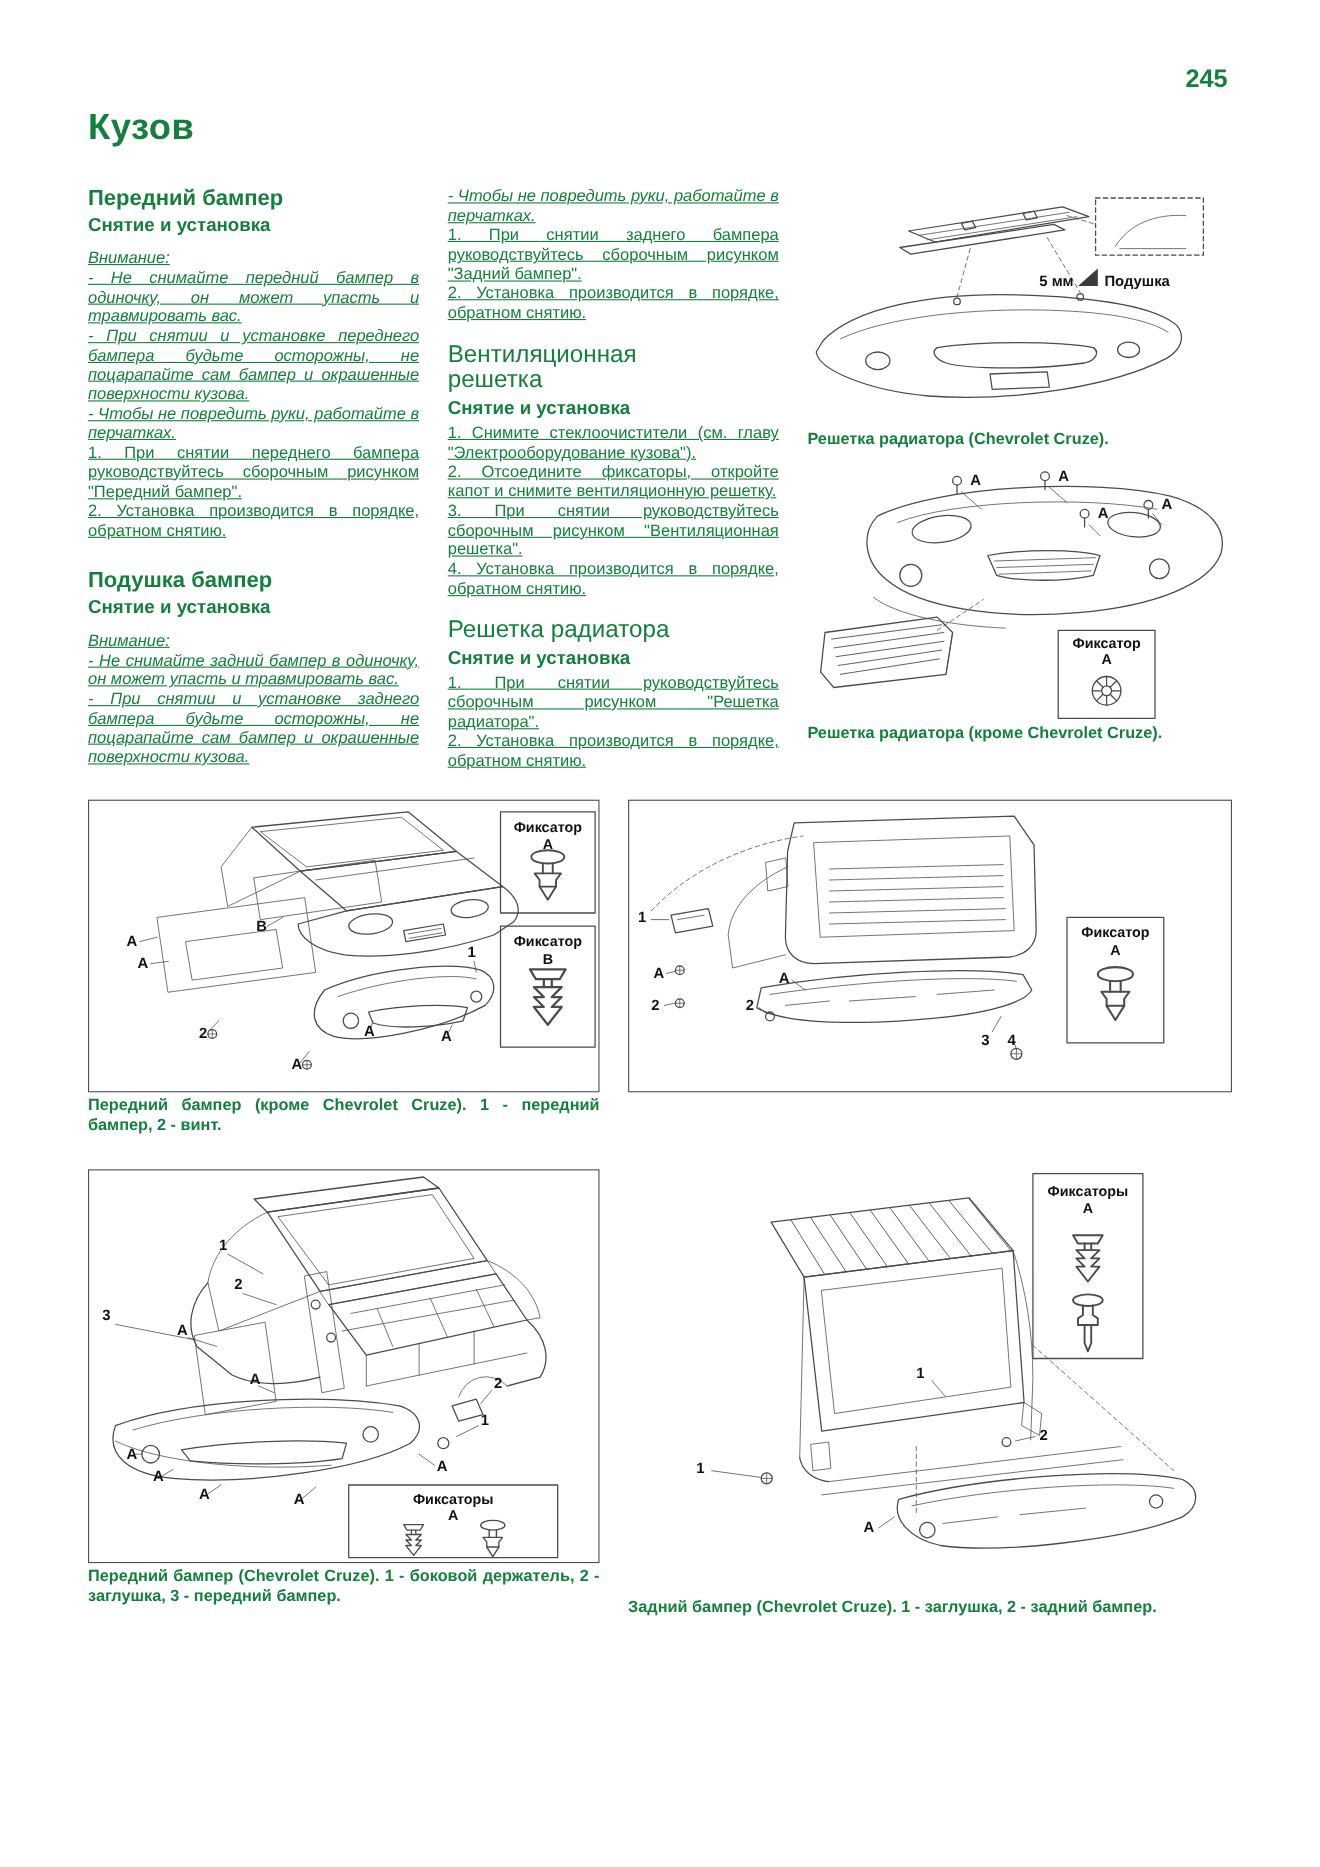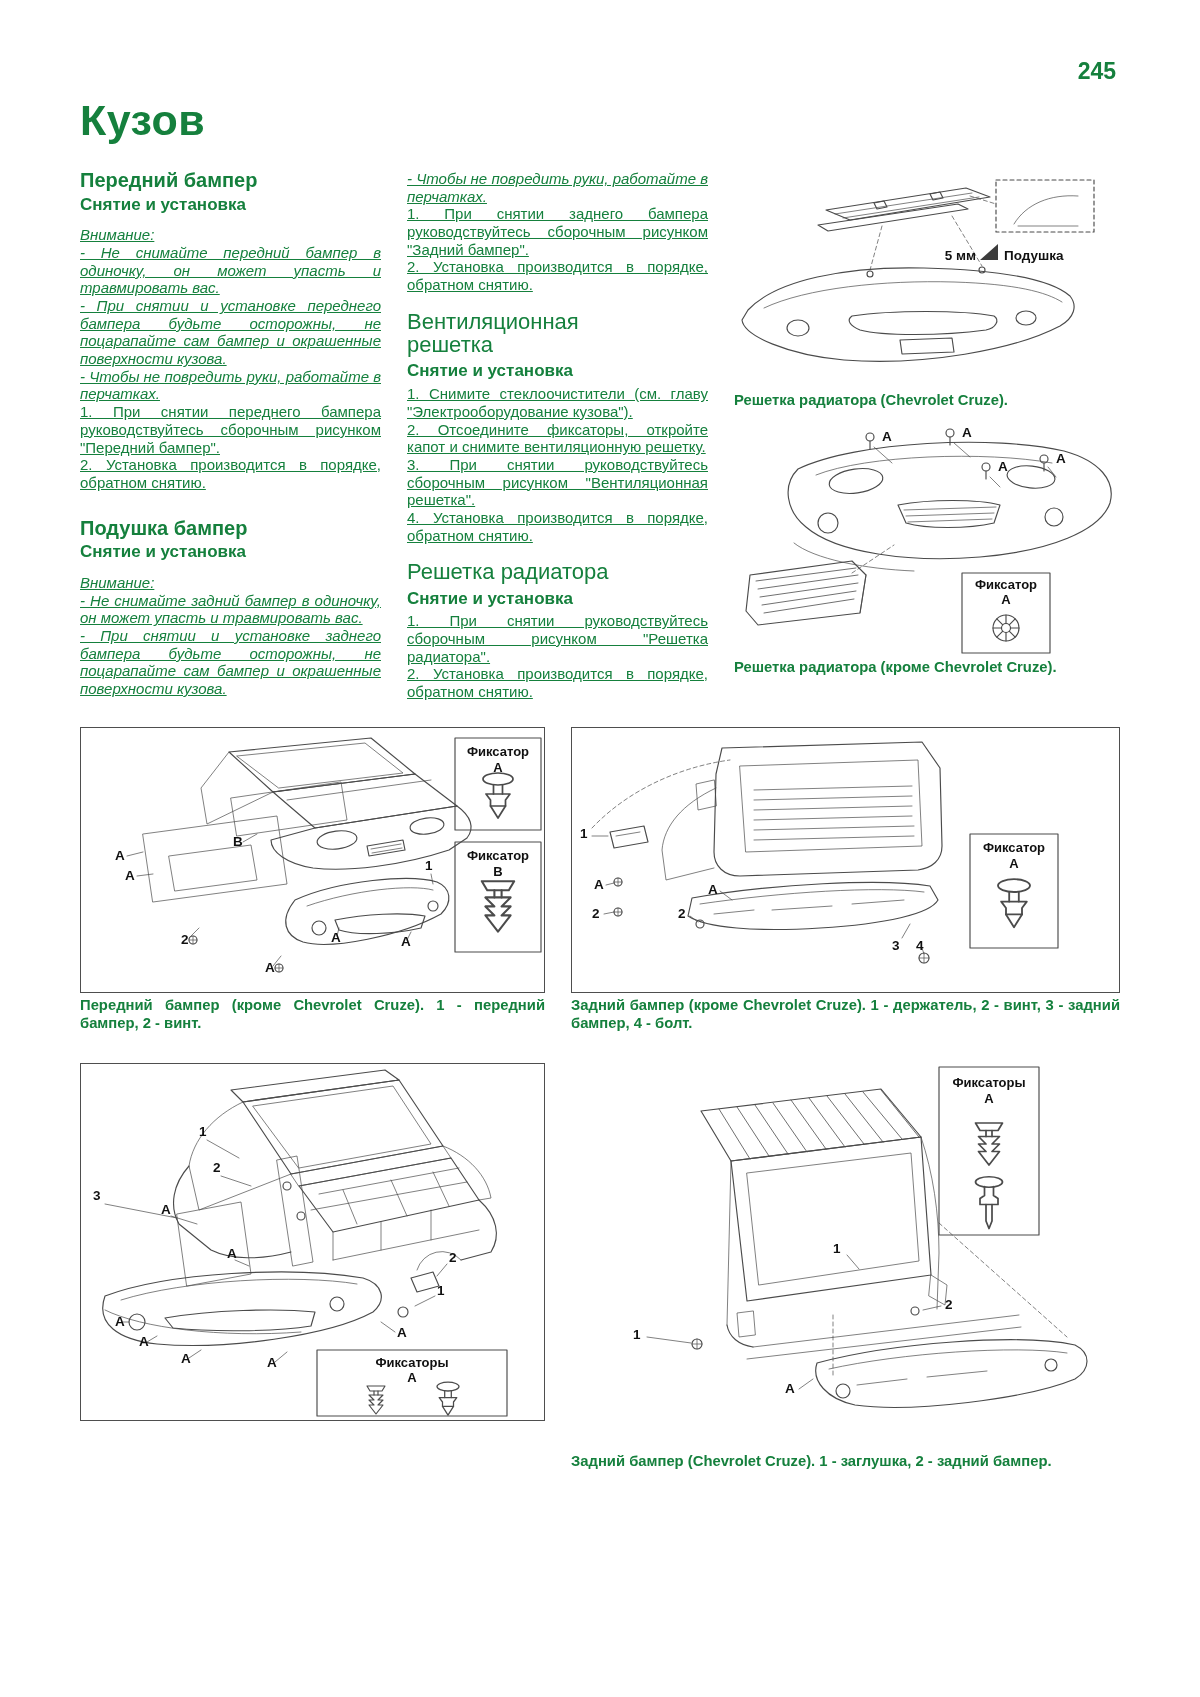--- a/index.html
+++ b/index.html
@@ -1,20 +1,20 @@
 <!DOCTYPE html>
 <html><head>
 <meta charset="utf-8">
 <style>
   * { margin:0; padding:0; box-sizing:border-box; }
   body { background:#e9e9e6; font-family:"Liberation Sans", sans-serif; }
   .page { position:relative; width:1200px; height:1697px; margin:0 auto; background:#ffffff; color:#15803d; overflow:hidden; }
 
   .page-number { position:absolute; top:58px; right:84px; font-size:23px; font-weight:700; }
-  .page-title  { position:absolute; top:96px; left:80px; font-size:43px; font-weight:700; letter-spacing:.5px; }
+  .page-title  { position:absolute; top:96px; left:80px; font-size:33px; font-weight:700; letter-spacing:.5px; }
 
   .top-cols { position:absolute; top:170px; left:80px; width:1044px; display:flex; gap:26px; }
   .col { font-size:15px; line-height:1.18; text-align:justify; }
   .c1, .c2 { width:312px; }
   .c3 { width:390px; text-align:left; }
 
   .sec-h { font-size:20px; line-height:1.08; font-weight:700; margin:0 0 4px; }
   .sec-h.mt { margin-top:26px; }
   .sub-h { font-size:17px; line-height:1.1; font-weight:700; margin:0 0 4px; }
   .big-h { font-size:22px; line-height:1.06; font-weight:400; margin:16px 0 6px; max-width:230px; text-align:left; }
@@ -274,21 +274,20 @@
           <text class="co" x="320" y="222">3</text>
           <text class="co" x="344" y="222">4</text>
           <g>
             <rect class="ln" x="398" y="106" width="88" height="114"></rect>
             <text class="it" x="442" y="124">Фиксатор</text>
             <text class="it" x="442" y="140">А</text>
             <use class="ln" href="#fast-pin" transform="translate(442,180) scale(1.6)"></use>
           </g>
         </svg>
       </div>
-      <figcaption class="figcap">Задний бампер (кроме Chevrolet Cruze). 1 - держатель, 2 - винт, 3 - задний бампер, 4 - болт.</figcaption>
     </figure>
 
   </div>
 
   <div class="row row-bot">
 
     <figure class="fig wA">
       <div class="figbox">
         <svg width="462" height="356" viewBox="0 0 462 356">
           <g class="ln">
@@ -334,20 +333,21 @@
           <text class="co" x="316" y="273">А</text>
           <g>
             <rect class="ln" x="236" y="286" width="190" height="66"></rect>
             <text class="it" x="331" y="303">Фиксаторы</text>
             <text class="it" x="331" y="318">А</text>
             <use class="ln" href="#fast-tree" transform="translate(295,338)"></use>
             <use class="ln" href="#fast-pin" transform="translate(367,338) scale(1.1)"></use>
           </g>
         </svg>
       </div>
+      <figcaption class="figcap">Передний бампер (Chevrolet Cruze). 1 - боковой держатель, 2 - заглушка, 3 - передний бампер.</figcaption>
     </figure>
 
     <figure class="fig wB">
       <svg width="549" height="386" viewBox="0 0 549 386">
         <g class="ln">
           <path d="M130,48 L310,26 L350,74 L160,98 Z"></path>
           <path class="hatch" d="M148,46 L179,96 M166,44 L198,93 M184,42 L217,91 M202,40 L236,89 M220,37 L255,86 M238,35 L274,84 M256,33 L293,81 M274,31 L312,79 M292,29 L331,76 M310,27 L348,74"></path>
           <path d="M160,98 L350,74 L360,212 L176,238 Z"></path>
           <path class="thin" d="M176,110 L340,90 L348,198 L188,222 Z"></path>
           <path class="thin" d="M160,98 L156,262"></path>

